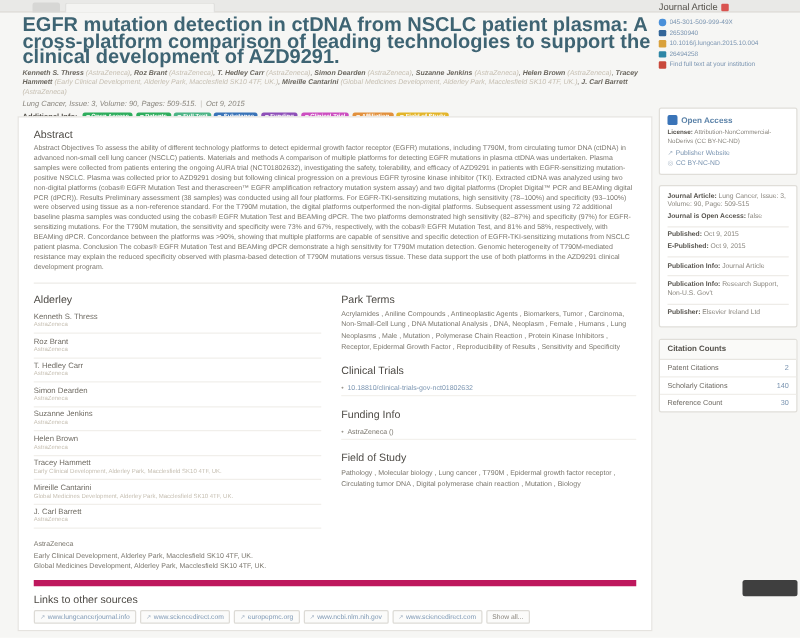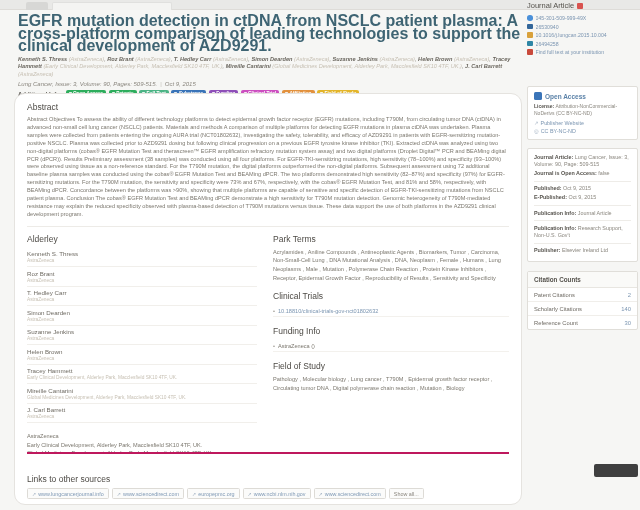--- a/index.html
+++ b/index.html
@@ -20,37 +20,37 @@
   .jline .sep { color:#c2bfb8; font-style:normal; margin:0 3px; }
   .addl { margin-top:3px; display:flex; align-items:center; gap:2.5px; }
   .addl-label { font-size:6px; font-weight:700; color:#56534d; margin-right:1px; }
   .badge { display:inline-flex; align-items:center; gap:1.5px; color:#fff; font-size:4.8px; font-weight:700; padding:1.5px 3px; border-radius:2px; cursor:pointer; }
   .badge .bi { width:3px; height:3px; background:rgba(255,255,255,.85); border-radius:0.5px; display:inline-block; }
   .b0,.b1 { background:#2ead5d; } .b2 { background:#4db486; } .b3 { background:#3a74b8; }
   .b4 { background:#8e50b8; } .b5 { background:#cc4fc0; } .b6 { background:#e2913d; } .b7 { background:#e3b52a; }
   .citline { margin-top:4.5px; font-size:6px; font-style:italic; color:#6f6b64; }
   .citline span { margin-right:20px; }
   
-  .card { position:absolute; left:14px; top:93px; width:508px; height:412px; background:#fff; border:1px solid #e5e3df; border-radius:11px; padding:8px 12px; overflow:hidden; }
+  .card { position:absolute; left:14px; top:93px; width:508px; height:412px; background:#fff; border:1px solid #e5e3df; border-radius:0; padding:8px 12px; overflow:hidden; }
   h2.sec { font-size:8.5px; font-weight:400; color:#4d4a45; margin:0 0 4px 0; }
   .abstract p { font-size:5.6px; line-height:7.9px; color:#7b776e; }
   .divider { border-top:1px solid #edebe7; margin:7px 0; }
   .cols { display:flex; gap:16px; }
   .colL { flex:0 0 230px; }
   .colR { flex:1; }
   .a-entry { padding:2.5px 0 3px 0; border-bottom:1px solid #f1efeb; }
   .a-entry .an { font-size:6.2px; color:#6f6b63; cursor:pointer; }
   .a-entry .aa { font-size:4.8px; color:#c6bfb2; margin-top:1px; }
   .plain { font-size:5.6px; line-height:8.6px; color:#7b776e; }
   .subsec { margin-top:9px; }
   ul.blist { list-style:none; }
   ul.blist li { font-size:5.6px; line-height:8px; color:#7b776e; padding:1.5px 0; border-bottom:1px solid #f3f1ed; }
   ul.blist li::before { content:"•"; color:#9b978f; margin-right:3px; }
   ul.blist li.linky { color:#7b95b1; cursor:pointer; }
-  .links-sec { position:absolute; left:12px; right:12px; bottom:5px; background:#fff; border-top:2px solid #be185d; padding-top:20px; }
+  .links-sec { position:absolute; left:12px; right:12px; bottom:5px; background:#fff; border-top:5px solid #be185d; padding-top:5px; }
   .chips { display:flex; gap:3px; flex-wrap:wrap; margin-top:2px; }
   .chip { display:inline-flex; align-items:center; gap:2px; border:1px solid #dddbd6; background:#fbfbfa; padding:1.5px 4px; font-size:5.4px; color:#7f99b5; border-radius:1.5px; cursor:pointer; }
   .chip .ext { color:#a8b6c6; font-size:5px; font-style:normal; }
   .chip.more { color:#8a867e; }
   
   .sidebar { position:absolute; left:527px; top:1px; width:111px; }
   .stype { display:flex; align-items:center; gap:3px; font-size:7.5px; color:#55524c; }
   .stype .ticon { width:6px; height:6px; background:#d9534f; border-radius:1px; }
   .ids { margin-top:5px; }
   .idrow { display:flex; align-items:center; gap:3px; margin-bottom:2.5px; cursor:pointer; }

